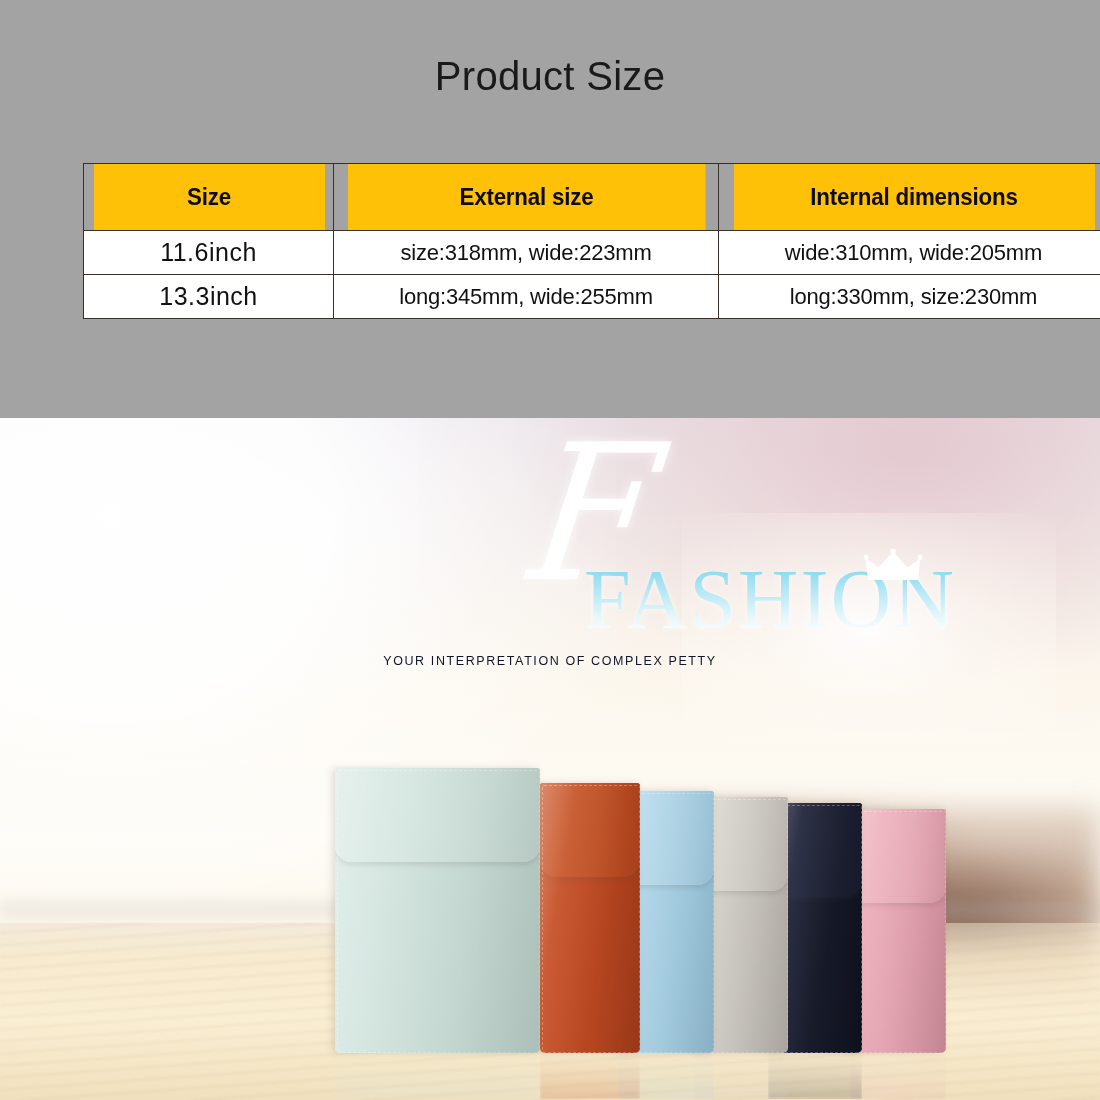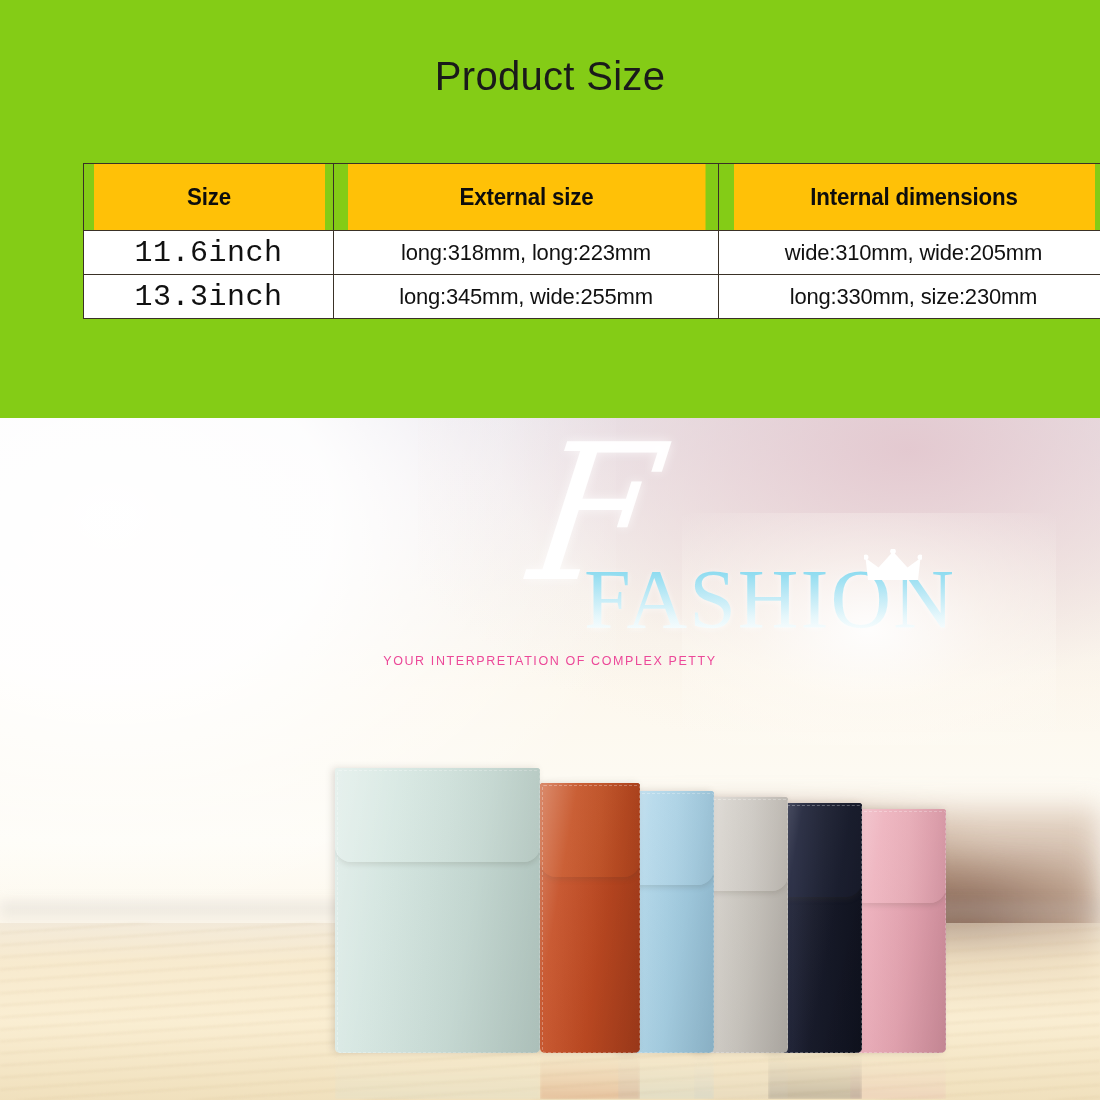--- a/index.html
+++ b/index.html
@@ -14,21 +14,21 @@
     overflow: hidden;
     font-family: "Liberation Sans", sans-serif;
   }
 
   
   .table-section {
     position: absolute;
     left: 0; top: 0;
     width: 1100px;
     height: 418px;
-    background: #84cc16;
+    background: #a3a3a3;
   }
 
   .page-title {
     position: absolute;
     top: 54px;
     left: 0;
     width: 1100px;
     text-align: center;
     font-family: "Liberation Sans", sans-serif;
     font-size: 40px;
@@ -66,22 +66,22 @@
     height: 43px;
     background: #ffffff;
     text-align: center;
     vertical-align: middle;
   }
   .col-size  { width: 250px; }
   .col-ext   { width: 385px; }
   .col-int   { width: 390px; }
 
   .cell-size {
-    font-family: Liberation Mono, monospace;
-    font-size: 30px;
+    font-family: Liberation Sans, sans-serif;
+    font-size: 25px;
     color: #111111;
     letter-spacing: 0.5px;
   }
   .cell-dim {
     font-family: "Liberation Sans", sans-serif;
     font-size: 22px;
     color: #111111;
     letter-spacing: -0.2px;
   }
 
@@ -257,21 +257,21 @@
   }
   .brand-tagline {
     position: absolute;
     left: 0; top: 236px;
     width: 1100px;
     text-align: center;
     box-sizing: border-box;
     font-family: "Liberation Sans", sans-serif;
     font-size: 12.5px;
     font-weight: 400;
-    color: #ec4899;
+    color: #0f172a;
     letter-spacing: 1.6px;
   }
 
   
   .sleeves {
     position: absolute;
     left: 0; bottom: 0;
     width: 1100px; height: 682px;
   }
   .sleeve {
@@ -342,21 +342,21 @@
     <thead>
       <tr>
         <th>Size</th>
         <th>External size</th>
         <th>Internal dimensions</th>
       </tr>
     </thead>
     <tbody>
       <tr>
         <td class="cell-size">11.6inch</td>
-        <td class="cell-dim">long:318mm, long:223mm</td>
+        <td class="cell-dim">size:318mm, wide:223mm</td>
         <td class="cell-dim">wide:310mm, wide:205mm</td>
       </tr>
       <tr>
         <td class="cell-size">13.3inch</td>
         <td class="cell-dim">long:345mm, wide:255mm</td>
         <td class="cell-dim">long:330mm, size:230mm</td>
       </tr>
     </tbody>
   </table>
 </div>

